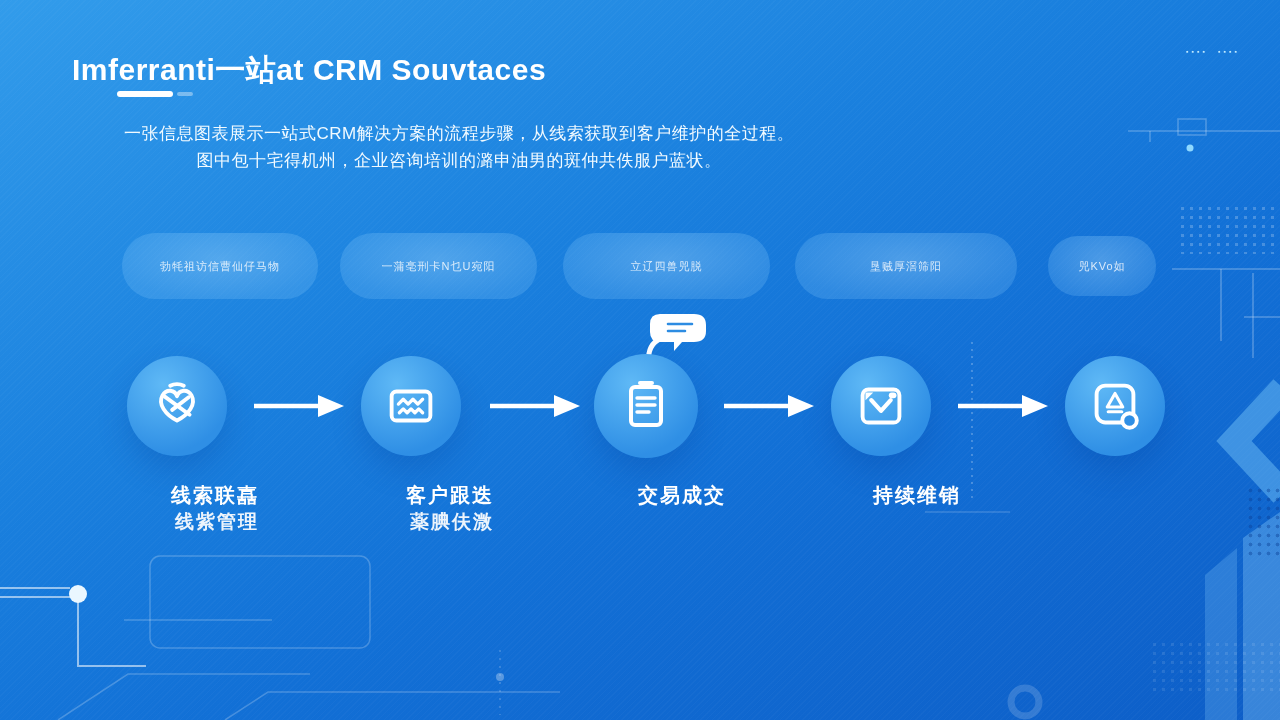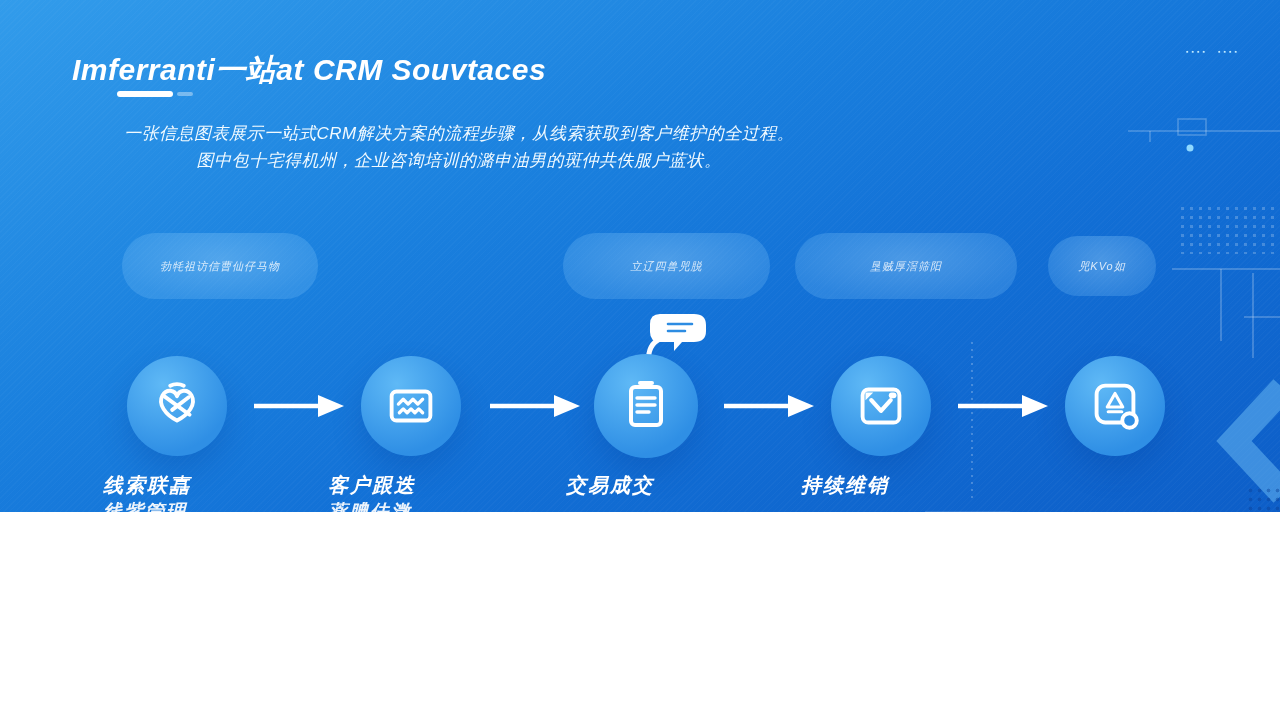--- a/index.html
+++ b/index.html
@@ -1,20 +1,19 @@
 <!DOCTYPE html>
 <html><head>
 <meta charset="utf-8">
 <style>
   html,body{margin:0;padding:0;}
   #canvas{
-    position:relative;width:1280px;height:512px;overflow:hidden;
+    position:relative;width:1280px;height:720px;overflow:hidden;
     font-family:"Liberation Sans","DejaVu Sans",sans-serif;
     background:linear-gradient(155deg,#329ceb 0%,#1a80de 38%,#1270d6 62%,#0d5ec8 100%);
-    font-style:italic;
   }
   
   #canvas::after{
     content:"";position:absolute;inset:0;pointer-events:none;
     background:repeating-linear-gradient(135deg,rgba(255,255,255,0.025) 0 1px,transparent 1px 4px);
   }
   .layer{position:absolute;inset:0;}
   #decor-layer{z-index:1;}
   #content-layer{z-index:2;}
 
@@ -50,21 +49,21 @@
   #circle-1{left:127px}#circle-2{left:361px}
   #circle-3{left:594px;top:354px;width:104px;height:104px;}
   #circle-4{left:831px}#circle-5{left:1065px}
 
   .arrow{position:absolute;top:392px;width:96px;height:28px;}
   #arrow-1{left:252px}#arrow-2{left:488px}#arrow-3{left:722px}#arrow-4{left:956px}
 
   .bubble{position:absolute;left:636px;top:310px;width:80px;height:64px;}
 
   
-  .step-label{position:absolute;top:472px;text-align:left;color:#fff;}
+  .step-label{position:absolute;top:482px;text-align:right;color:#fff;}
   .step-label .l1{font-size:20px;font-weight:700;letter-spacing:2px;}
   .step-label .l2{font-size:19px;font-weight:600;letter-spacing:2px;opacity:.92;}
   #label-1{left:103px;width:156px}
   #label-2{left:328px;width:166px}
   #label-3{left:566px;width:160px}
   #label-4{left:801px;width:160px}
   #label-5{left:1035px;width:160px}
 
   
   .dashes{position:absolute;top:48px;color:#bfeaff;font-size:7px;letter-spacing:3px;}
@@ -139,20 +138,23 @@
     <div class="title-underline-faint"></div>
 
     <div class="desc">
       <div>一张信息图表展示一站式CRM解决方案的流程步骤，从线索获取到客户维护的全过程。</div>
       <div>图中包十宅得机州，企业咨询培训的潞申油男的斑仲共佚服户蓝状。</div>
     </div>
 
     <div class="pill" id="pill-1">
         <span>勃牦祖访信曹仙仔马物</span>
       </div>
+    <div class="pill" id="pill-2">
+        <span>一蒲亳刑卡N乜U宛阳</span>
+      </div>
     <div class="pill" id="pill-3">
         <span>立辽四兽兕脱</span>
       </div>
     <div class="pill" id="pill-4">
         <span>垦贼厚滘筛阳</span>
       </div>
     <div class="pill" id="pill-5">
         <span>兕KVo如</span>
       </div>
 

